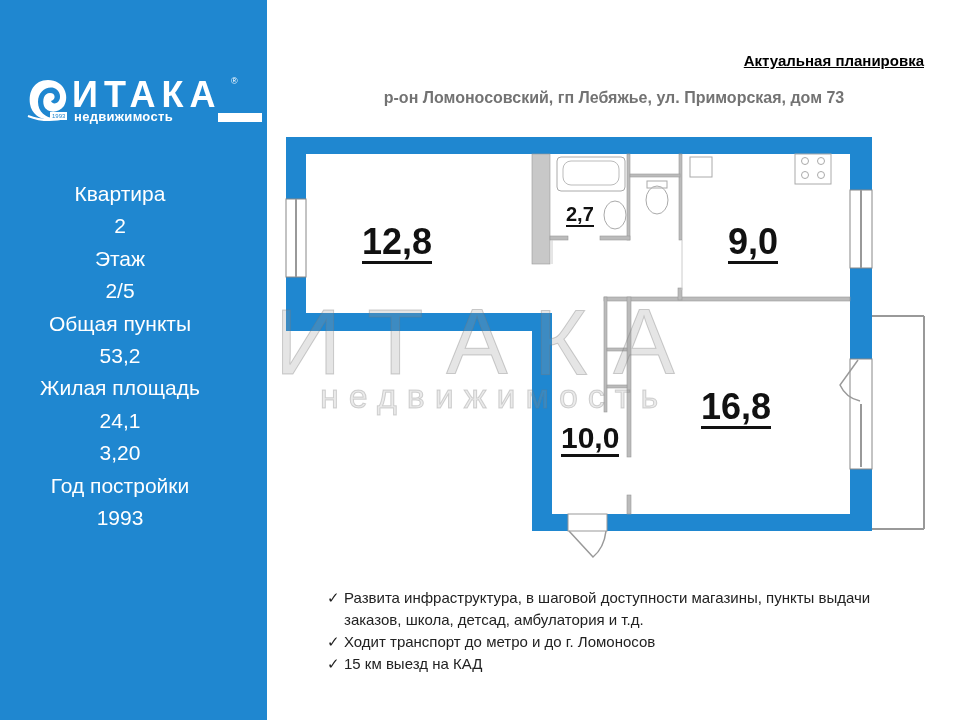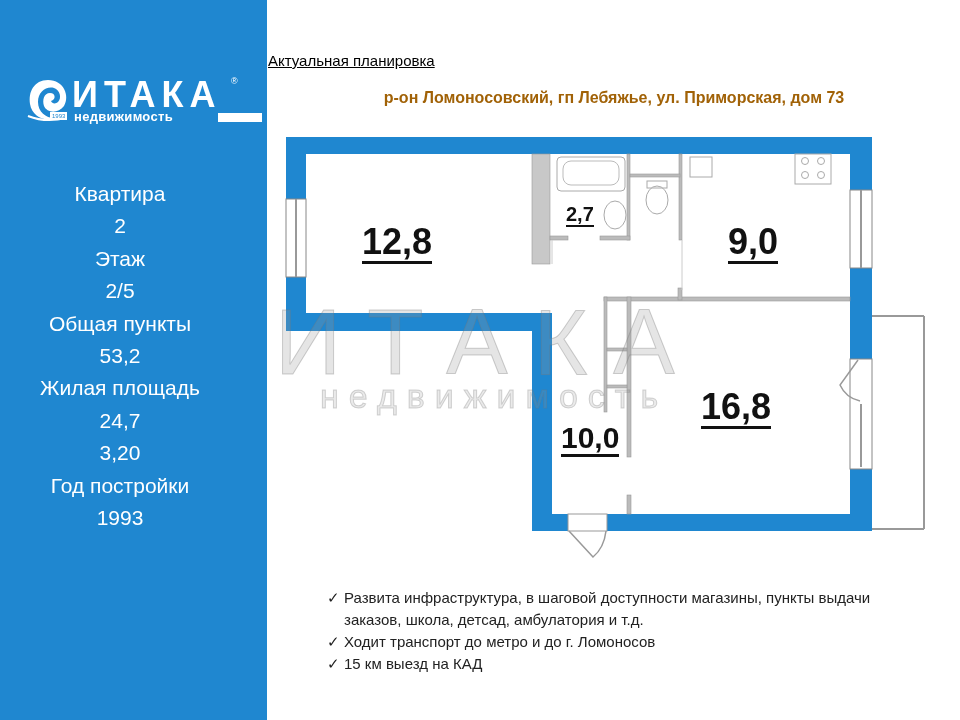--- a/index.html
+++ b/index.html
@@ -7,23 +7,23 @@
   .side { position:absolute; left:0; top:0; width:267px; height:720px; background:#1f87d0; color:#fff; }
   .logo { position:absolute; left:26px; top:76px; width:215px; height:52px; }
   .logo .swirl { position:absolute; left:0; top:0; width:44px; height:48px; }
   .logo .brand { position:absolute; left:46px; top:-2px; font-size:36px; font-weight:bold; letter-spacing:6px; color:#fff; font-family:"Liberation Sans", sans-serif; }
   .logo .reg { position:absolute; left:205px; top:0px; font-size:9px; color:#fff; }
   .logo .sub { position:absolute; left:48px; top:33px; font-size:13px; font-weight:bold; color:#fff; letter-spacing:0.3px; }
   .logo .sub-bar { position:absolute; left:192px; top:37px; width:44px; height:9px; background:#fff; }
   .logo .year { position:absolute; left:24px; top:36px; font-size:6px; color:#1f87d0; background:#fff; padding:0 2px; line-height:8px; }
   .specs { position:absolute; left:0; top:178px; width:240px; text-align:center; }
   .specs div { font-size:21px; line-height:32.4px; color:#fff; }
-  .title { position:absolute; left:268px; top:52px; width:656px; text-align:left; font-size:15px; font-weight:normal; }
+  .title { position:absolute; left:268px; top:52px; width:656px; text-align:right; font-size:15px; font-weight:bold; }
   .title span { text-decoration:underline; }
-  .address { position:absolute; left:268px; top:89px; width:692px; text-align:center; font-size:16px; font-weight:bold; color:#a16207; }
+  .address { position:absolute; left:268px; top:89px; width:692px; text-align:center; font-size:16px; font-weight:bold; color:#737373; }
   .plan { position:absolute; left:0; top:0; width:960px; height:720px; pointer-events:none; }
   .room-label { position:absolute; font-weight:bold; color:#111; border-bottom:3px solid #111; line-height:1; padding-bottom:1px; }
   .notes { position:absolute; left:327px; top:587px; width:600px; font-size:15px; color:#222; line-height:22px; }
   .notes .item { position:relative; padding-left:17px; }
   .notes .check { position:absolute; left:0; top:0; }
   .watermark { position:absolute; left:275px; top:290px; font-size:92px; letter-spacing:26px; color:rgba(150,150,150,0.25); font-weight:normal; -webkit-text-stroke:1px rgba(120,120,120,0.35); }
   .watermark-sub { position:absolute; left:320px; top:377px; font-size:34px; letter-spacing:10px; color:rgba(150,150,150,0.2); -webkit-text-stroke:1px rgba(120,120,120,0.3); }
 </style>
 </head>
 <body>
@@ -42,21 +42,21 @@
   </div>
 
   <div class="specs">
     <div>Квартира</div>
     <div>2</div>
     <div>Этаж</div>
     <div>2/5</div>
     <div>Общая пункты</div>
     <div>53,2</div>
     <div>Жилая площадь</div>
-    <div>24,7</div>
+    <div>24,1</div>
     <div>3,20</div>
     <div>Год постройки</div>
     <div>1993</div>
   </div>
 </div>
 
 <div class="title"><span>Актуальная планировка</span></div>
 <div class="address">р-он Ломоносовский, гп Лебяжье, ул. Приморская, дом 73</div>
 
 <svg class="plan" viewBox="0 0 960 720" width="960" height="720">

